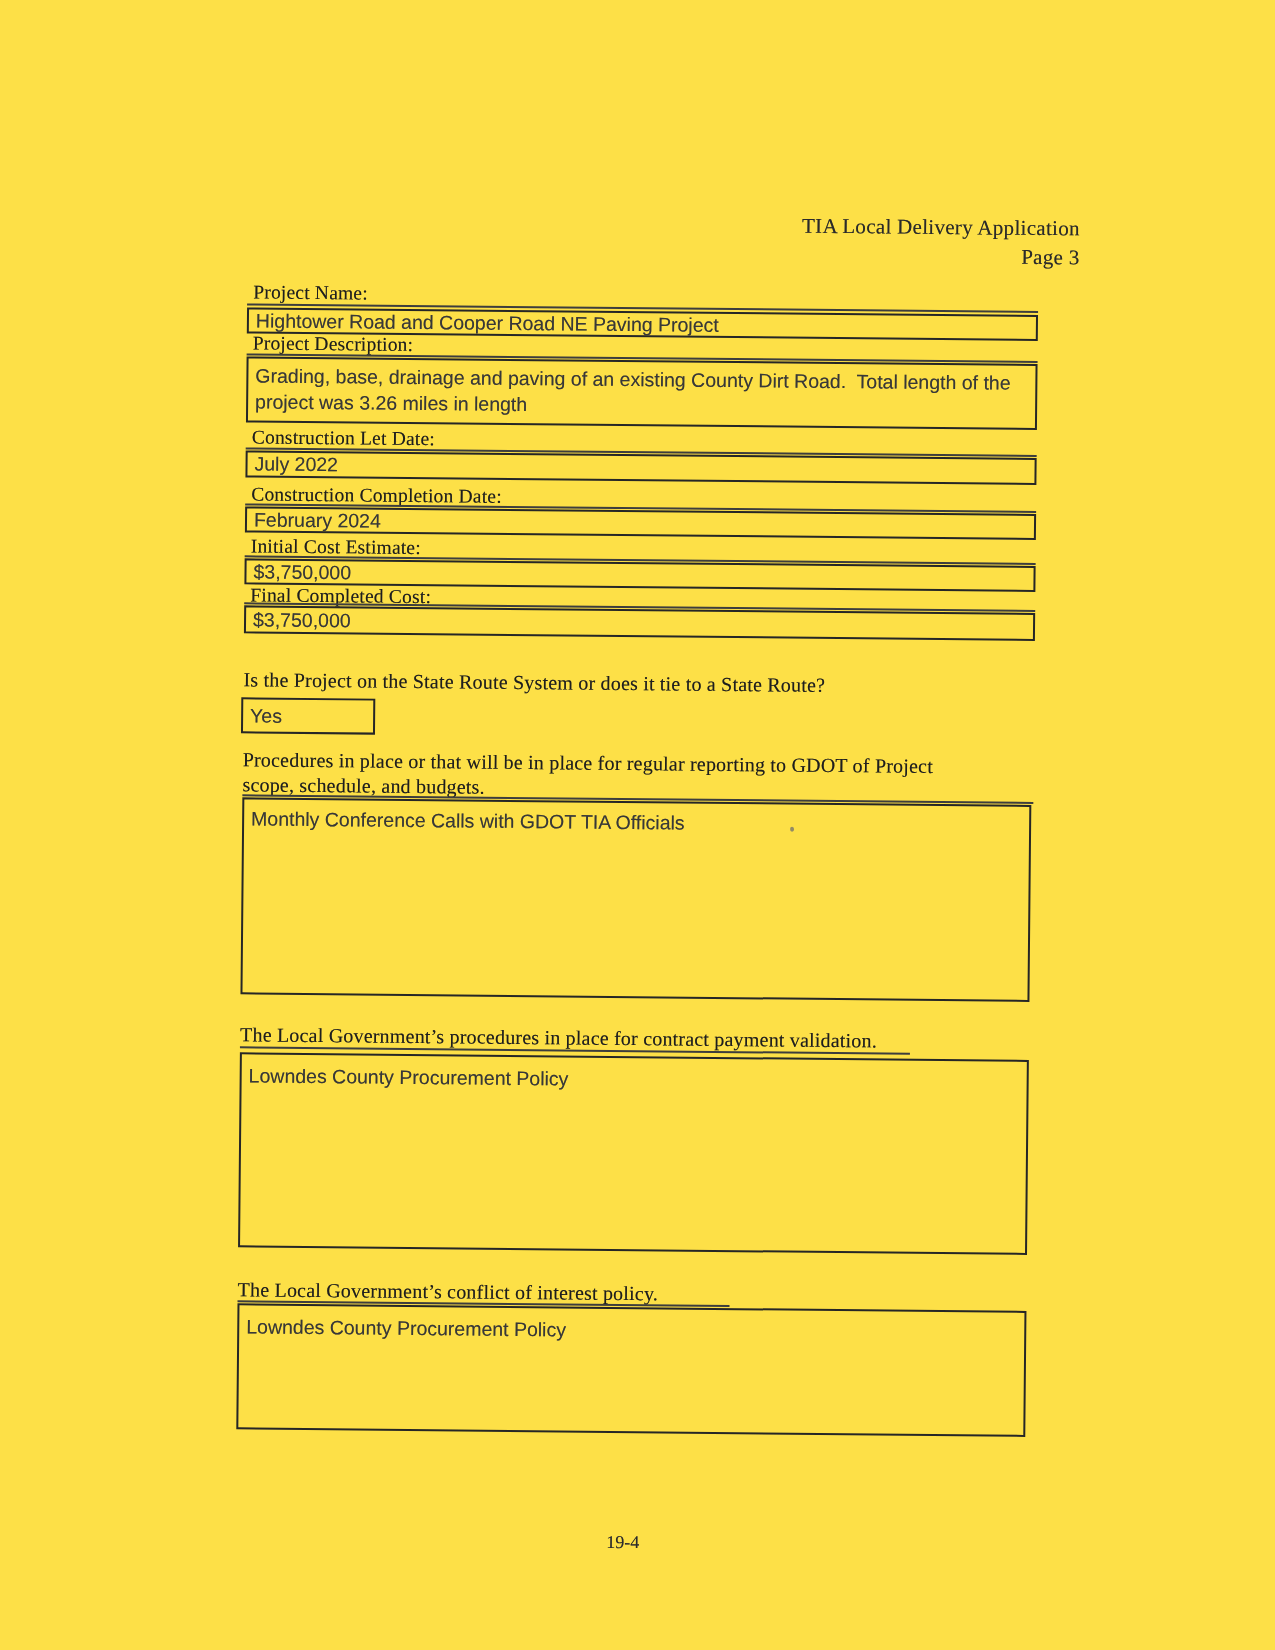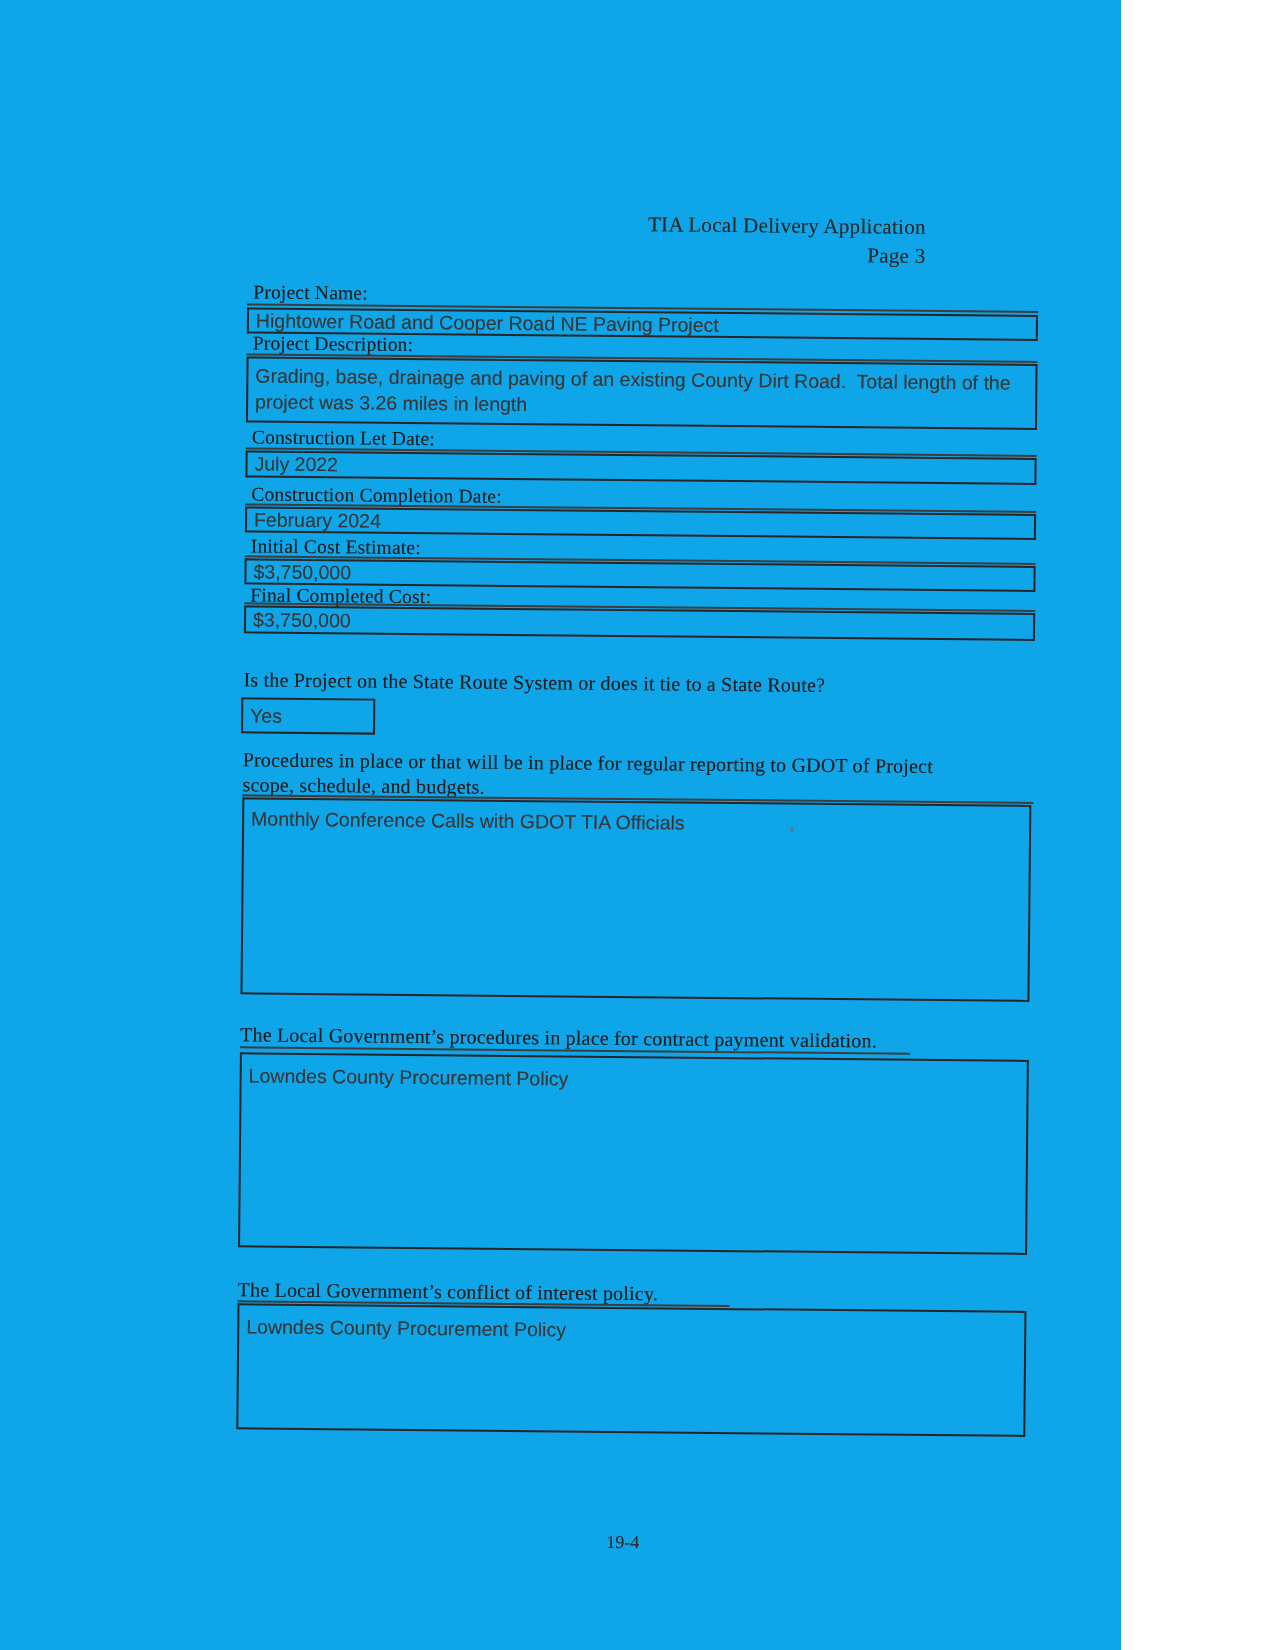--- a/index.html
+++ b/index.html
@@ -1,19 +1,19 @@
 <!DOCTYPE html>
 <html><head>
 <meta charset="utf-8">
 <style>
   html,body{margin:0;padding:0;background:#ffffff;}
   .page{
     position:relative;
-    width:1121px;height:1650px;
-    background:#0ea5e9;
+    width:1275px;height:1650px;
+    background:#fde047;
     overflow:hidden;
     font-family:"Liberation Serif", serif;
     color:#222;
   }
   
   .scan{
     position:absolute;inset:0;
     transform:rotate(0.55deg);
     transform-origin:0 0;
   }

